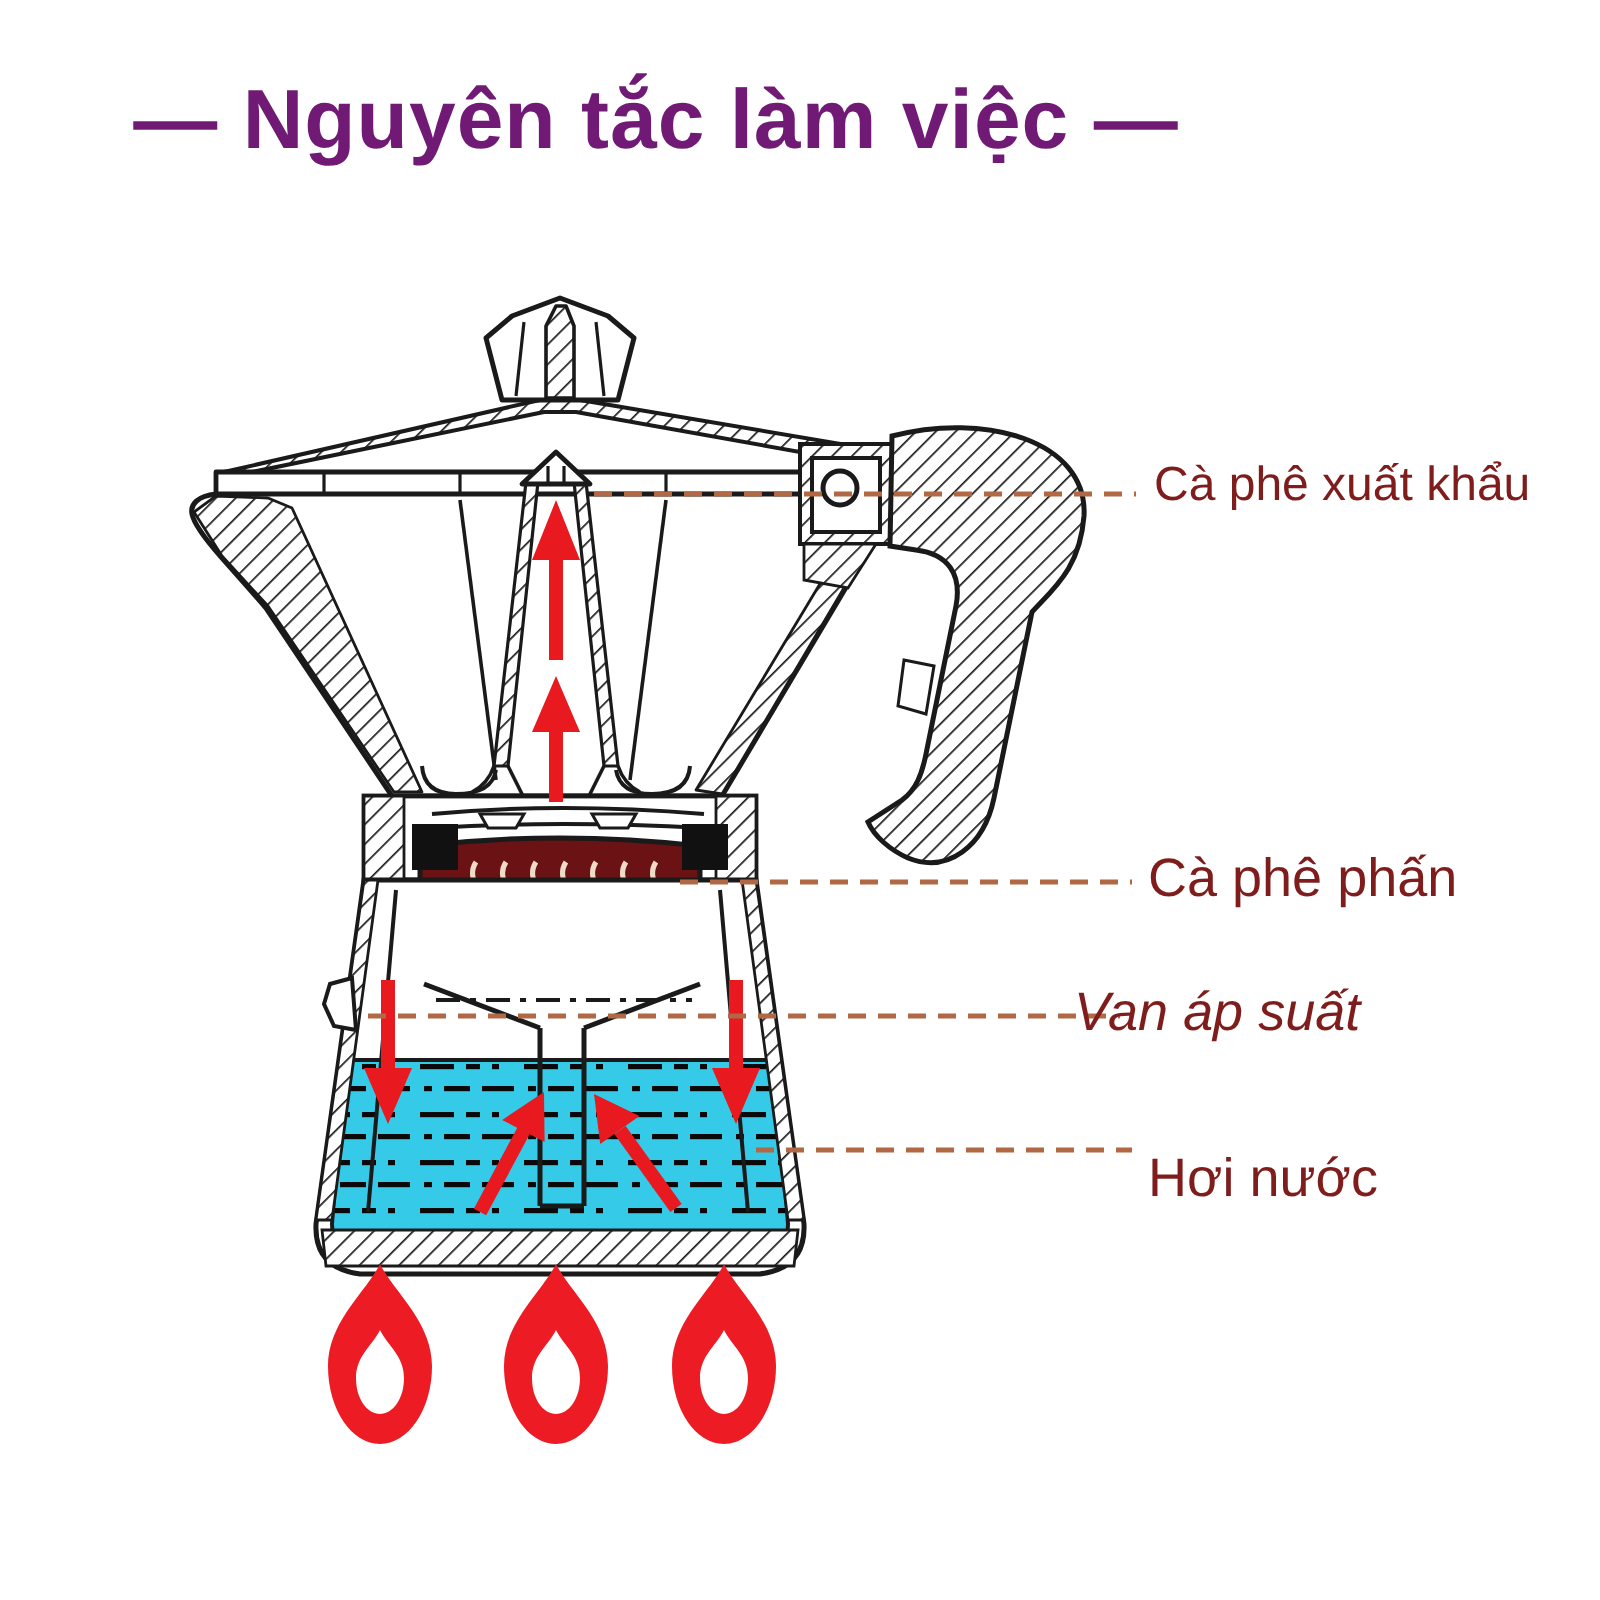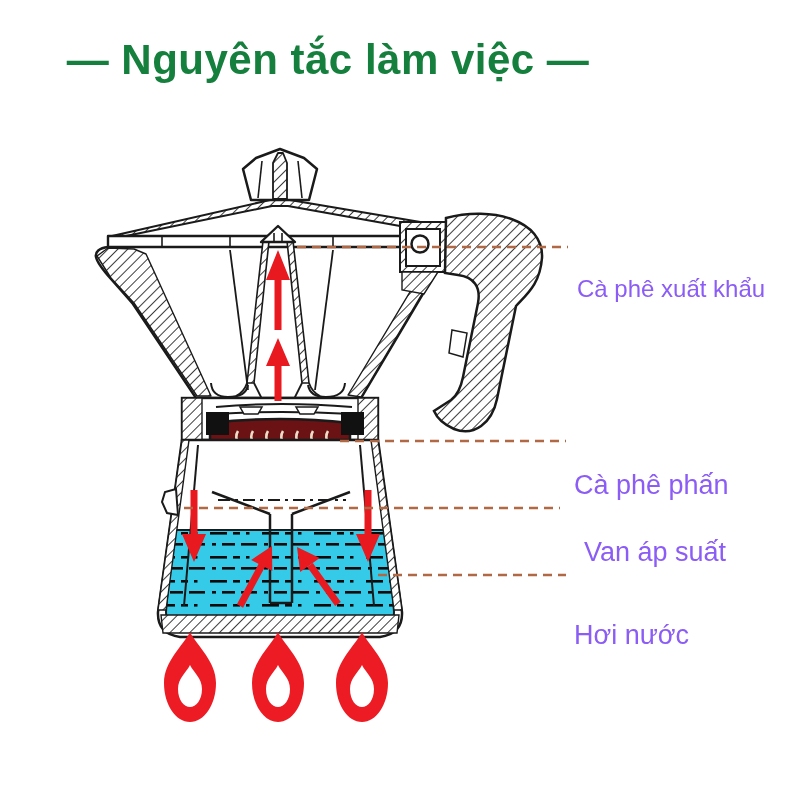--- a/index.html
+++ b/index.html
@@ -3,25 +3,25 @@
 <meta charset="utf-8">
 <style>
   html,body{margin:0;padding:0;}
   body{
     width:800px;height:800px;position:relative;background:#ffffff;
     font-family:"Liberation Sans","DejaVu Sans",sans-serif;overflow:hidden;
   }
   .stage{position:absolute;inset:0;width:800px;height:800px;}
   .title{
     position:absolute;left:0;top:36px;width:656px;text-align:center;
-    font-size:42px;font-weight:700;color:#15803d;letter-spacing:0.5px;margin:0;
+    font-size:42px;font-weight:700;color:#701a75;letter-spacing:0.5px;margin:0;
   }
   .lbl{
-    position:absolute;color:#8b5cf6;white-space:nowrap;
-    transform:translateY(-50%);line-height:1.1;margin-top:46px;
+    position:absolute;color:#7f1d1d;white-space:nowrap;
+    transform:translateY(-50%);line-height:1.1;
   }
   .lbl-sm{font-size:24px;}
   .lbl-lg{font-size:27px;}
   svg{position:absolute;inset:0;}
 </style>
 </head>
 <body>
 
 <div class="stage">
 
@@ -174,15 +174,15 @@
     <g stroke="#b06845" stroke-width="2.6" stroke-dasharray="9 6">
       <line x1="297" y1="247" x2="568" y2="247"></line>
       <line x1="340" y1="441" x2="566" y2="441"></line>
       <line x1="184" y1="508" x2="560" y2="508"></line>
       <line x1="378" y1="575" x2="566" y2="575"></line>
     </g>
   </svg>
 
   <div class="lbl lbl-sm" style="left:577px;top:243px;">Cà phê xuất khẩu</div>
   <div class="lbl lbl-lg" style="left:574px;top:440px;">Cà phê phấn</div>
-  <div class="lbl lbl-lg" style="left:584px;top:507px;">Van áp suất</div>
+  <div class="lbl lbl-lg" style="left:537px;top:507px;font-style:italic;">Van áp suất</div>
   <div class="lbl lbl-lg" style="left:574px;top:590px;">Hơi nước</div>
 </div>
 
 </body></html>

